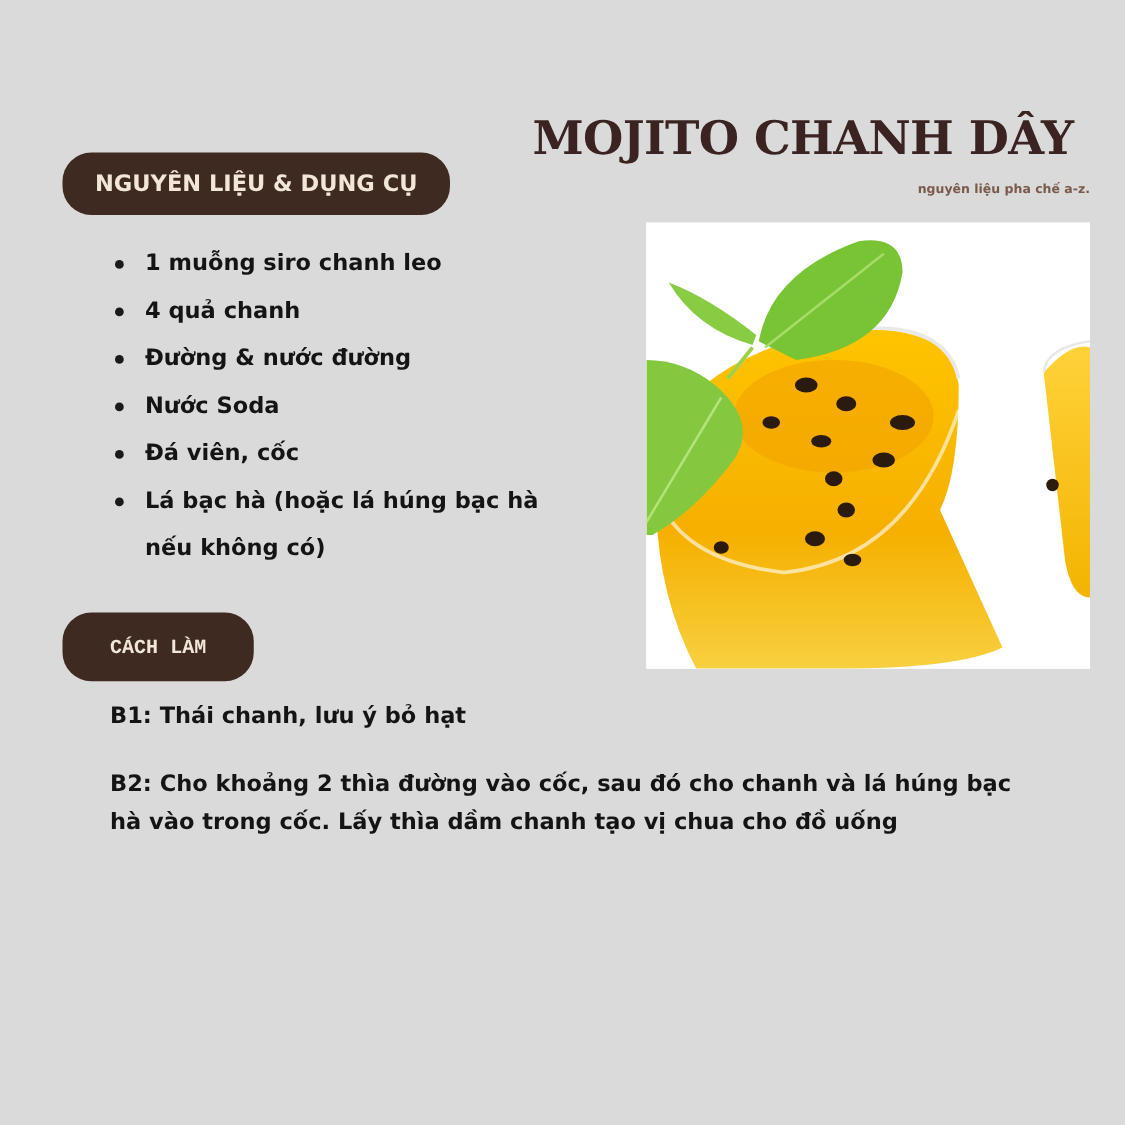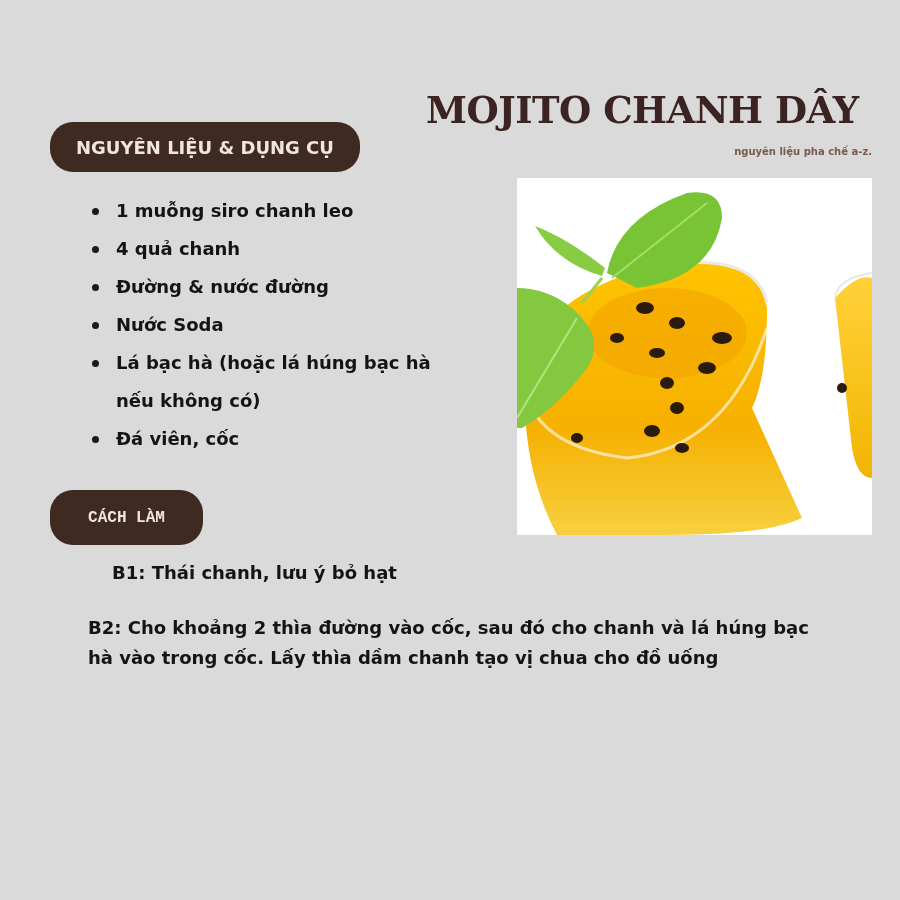--- a/index.html
+++ b/index.html
@@ -12,37 +12,37 @@
   .pill { position:absolute; background:#3f2a21; color:#f1e6d8; border-radius:23px; font-weight:bold;
     font-family:"DejaVu Sans", sans-serif; display:flex; align-items:center; justify-content:center; white-space:nowrap; }
   .pill-ing { left:50px; top:122px; width:310px; height:50px; font-size:18px; }
   .pill-method { left:50px; top:490px; width:153px; height:55px; font-size:16px;font-family:Liberation Mono, monospace; }
   ul.ing { position:absolute; left:88px; top:192px; width:380px; list-style:none; }
   ul.ing li { position:relative; padding-left:28px; font-weight:bold; font-size:18px; line-height:38px; }
   ul.ing li::before { content:""; position:absolute; left:4px; top:16px; width:7px; height:7px; border-radius:50%; background:#1a1a1a; }
   .photo { position:absolute; left:517px; top:178px; width:355px; height:357px; background:#ffffff; overflow:hidden; }
   .steps { position:absolute; left:88px; top:558px; width:740px; }
   .step { font-weight:bold; font-size:18px; line-height:30px; margin-bottom:23px; }
-  .step:nth-child(1) { margin-bottom:25px;margin-left:24px; }
+  .step:nth-child(1) { margin-bottom:25px; }
 </style>
 </head>
 <body>
 
 <div class="title">MOJITO CHANH DÂY</div>
 <div class="subtitle">nguyên liệu pha chế a-z.</div>
 
 <div class="pill pill-ing">NGUYÊN LIỆU &amp; DỤNG CỤ</div>
 
 <ul class="ing">
   <li>1 muỗng siro chanh leo</li>
   <li>4 quả chanh</li>
   <li>Đường &amp; nước đường</li>
   <li>Nước Soda</li>
+  <li>Đá viên, cốc</li>
   <li>Lá bạc hà (hoặc lá húng bạc hà nếu không có)</li>
-  <li>Đá viên, cốc</li>
 </ul>
 
 <div class="photo">
   <svg width="355" height="357" viewBox="0 0 355 357">
     <defs>
       <linearGradient id="drink" x1="0" y1="0" x2="0" y2="1">
         <stop offset="0" stop-color="#ffc400"></stop>
         <stop offset="0.6" stop-color="#f6b000"></stop>
         <stop offset="1" stop-color="#f7d040"></stop>
       </linearGradient>

